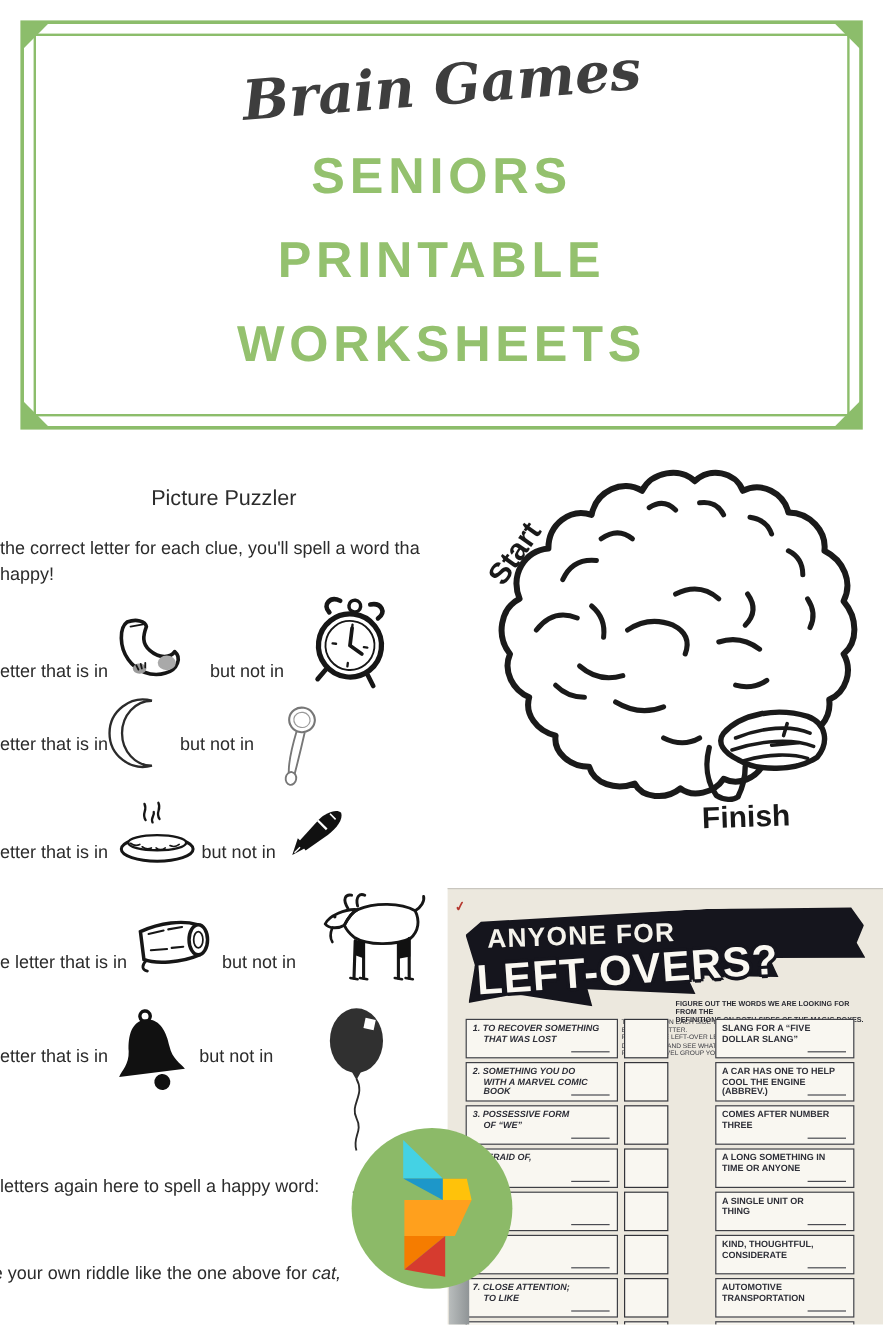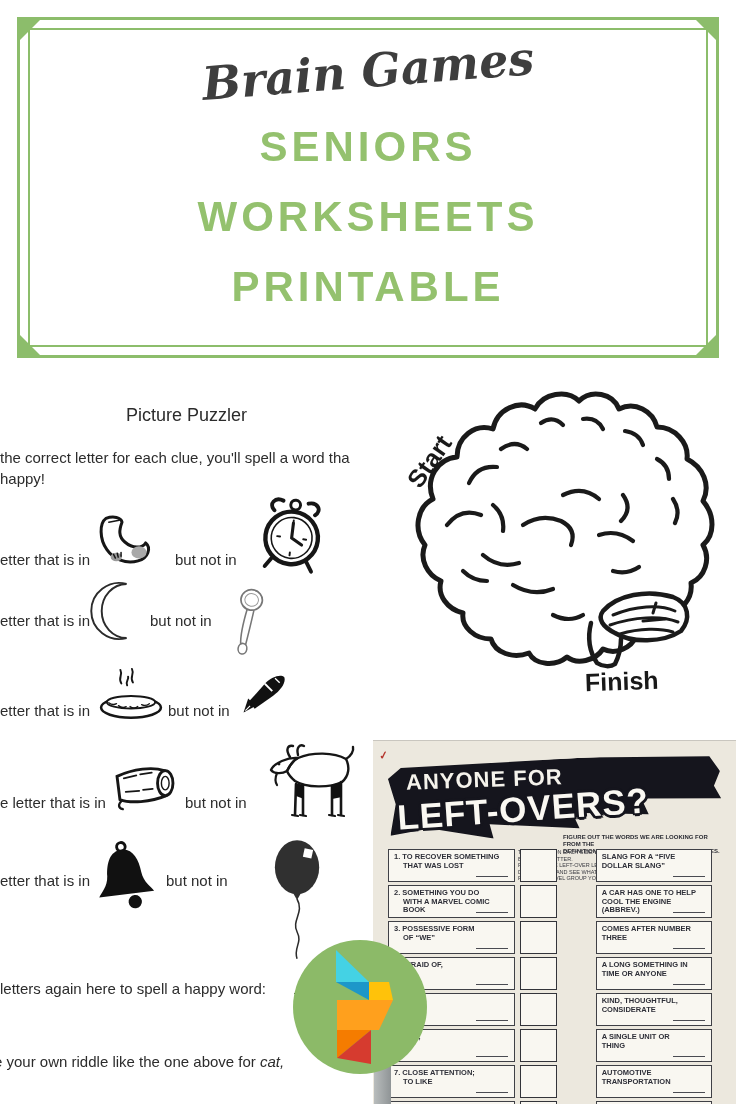--- a/index.html
+++ b/index.html
@@ -55,21 +55,21 @@
   .redmark{position:absolute;left:6px;top:8px;color:#b5372e;font-size:11px;font-weight:bold;
            transform:rotate(-10deg);}
   .lo-instr1{position:absolute;left:190px;top:93px;width:160px;font-size:6px;line-height:7px;
              font-weight:bold;color:#2a2b33;}
   .lo-instr2{position:absolute;left:145px;top:108px;width:205px;font-size:5.5px;line-height:6.5px;
              color:#3a3b42;}
   .lo-rows{position:absolute;left:15px;top:108px;width:324px;}
   .lo-row{display:flex;height:33px;margin-bottom:3px;}
   .lo-cell{position:relative;background:#f9f7f1;border:1.6px solid #3f4046;color:#2e2f38;
            font-size:7.5px;line-height:8.5px;font-weight:bold;padding:3px 4px 0 5px;}
-  .lo-left{width:139px;margin-right:5px;}
+  .lo-left{width:139px;margin-right:5px;font-style:italic;}
   .lo-box{width:40px;background:#f9f7f1;border:1.9px solid #33343a;margin-right:13px;}
   .lo-right{width:127px;margin-left:26px;}
   .lo-cell::after{content:"";position:absolute;right:6px;bottom:4px;width:32px;
                   border-bottom:1px solid #4a4b52;}
   .lo-line.ind{padding-left:9px;}
   .lo-num{display:inline;}
 
   
   #pole{position:absolute;left:374px;top:1060px;width:17px;height:44px;
         background:linear-gradient(90deg,#b9bdbd,#8f9496);}
@@ -84,22 +84,22 @@
   <div id="banner" data-interactable="false">
     <div class="frame-outer" data-interactable="false"></div>
     <div class="frame-inner" data-interactable="false"></div>
     <div class="corner tl" data-interactable="false"></div>
     <div class="corner tr" data-interactable="false"></div>
     <div class="corner bl" data-interactable="false"></div>
     <div class="corner br" data-interactable="false"></div>
     <div class="kicker" data-interactable="false">Brain Games</div>
     <div class="headline" data-interactable="false">
       <div data-interactable="false">SENIORS</div>
+      <div data-interactable="false">PRINTABLE</div>
       <div data-interactable="false">WORKSHEETS</div>
-      <div data-interactable="false">PRINTABLE</div>
     </div>
   </div>
 
   <div id="puzzler" data-interactable="false">
     <div class="pp-title" data-interactable="false">Picture Puzzler</div>
     <div class="pp-intro" data-interactable="false">
       <div data-interactable="false">the correct letter for each clue, you'll spell a word tha</div>
       <div data-interactable="false">happy!</div>
     </div>
 
@@ -289,39 +289,39 @@
         </div>
         <div class="lo-box" data-interactable="false"></div>
         <div class="lo-cell lo-right" data-interactable="false">
           <div class="lo-line" data-interactable="false">A LONG SOMETHING IN</div>
           <div class="lo-line" data-interactable="false">TIME OR ANYONE</div>
         </div>
       </div>
 
       <div class="lo-row" data-interactable="false">
         <div class="lo-cell lo-left" data-interactable="false">
+          <div class="lo-line"><span data-interactable="false">LETED,</span></div>
+          <div class="lo-line ind" data-interactable="false">D</div>
+        </div>
+        <div class="lo-box" data-interactable="false"></div>
+        <div class="lo-cell lo-right" data-interactable="false">
+          <div class="lo-line" data-interactable="false">A SINGLE UNIT OR</div>
+          <div class="lo-line" data-interactable="false">THING</div>
+        </div>
+      </div>
+
+      <div class="lo-row" data-interactable="false">
+        <div class="lo-cell lo-left" data-interactable="false">
           <div class="lo-line"><span data-interactable="false">FOR A</span></div>
           <div class="lo-line ind" data-interactable="false">D</div>
         </div>
         <div class="lo-box" data-interactable="false"></div>
         <div class="lo-cell lo-right" data-interactable="false">
           <div class="lo-line" data-interactable="false">KIND, THOUGHTFUL,</div>
           <div class="lo-line" data-interactable="false">CONSIDERATE</div>
-        </div>
-      </div>
-
-      <div class="lo-row" data-interactable="false">
-        <div class="lo-cell lo-left" data-interactable="false">
-          <div class="lo-line"><span data-interactable="false">LETED,</span></div>
-          <div class="lo-line ind" data-interactable="false">D</div>
-        </div>
-        <div class="lo-box" data-interactable="false"></div>
-        <div class="lo-cell lo-right" data-interactable="false">
-          <div class="lo-line" data-interactable="false">A SINGLE UNIT OR</div>
-          <div class="lo-line" data-interactable="false">THING</div>
         </div>
       </div>
 
       <div class="lo-row" data-interactable="false">
         <div class="lo-cell lo-left" data-interactable="false">
           <div class="lo-line"><span class="lo-num" data-interactable="false">7.</span> <span data-interactable="false">CLOSE ATTENTION;</span></div>
           <div class="lo-line ind" data-interactable="false">TO LIKE</div>
         </div>
         <div class="lo-box" data-interactable="false"></div>
         <div class="lo-cell lo-right" data-interactable="false">

